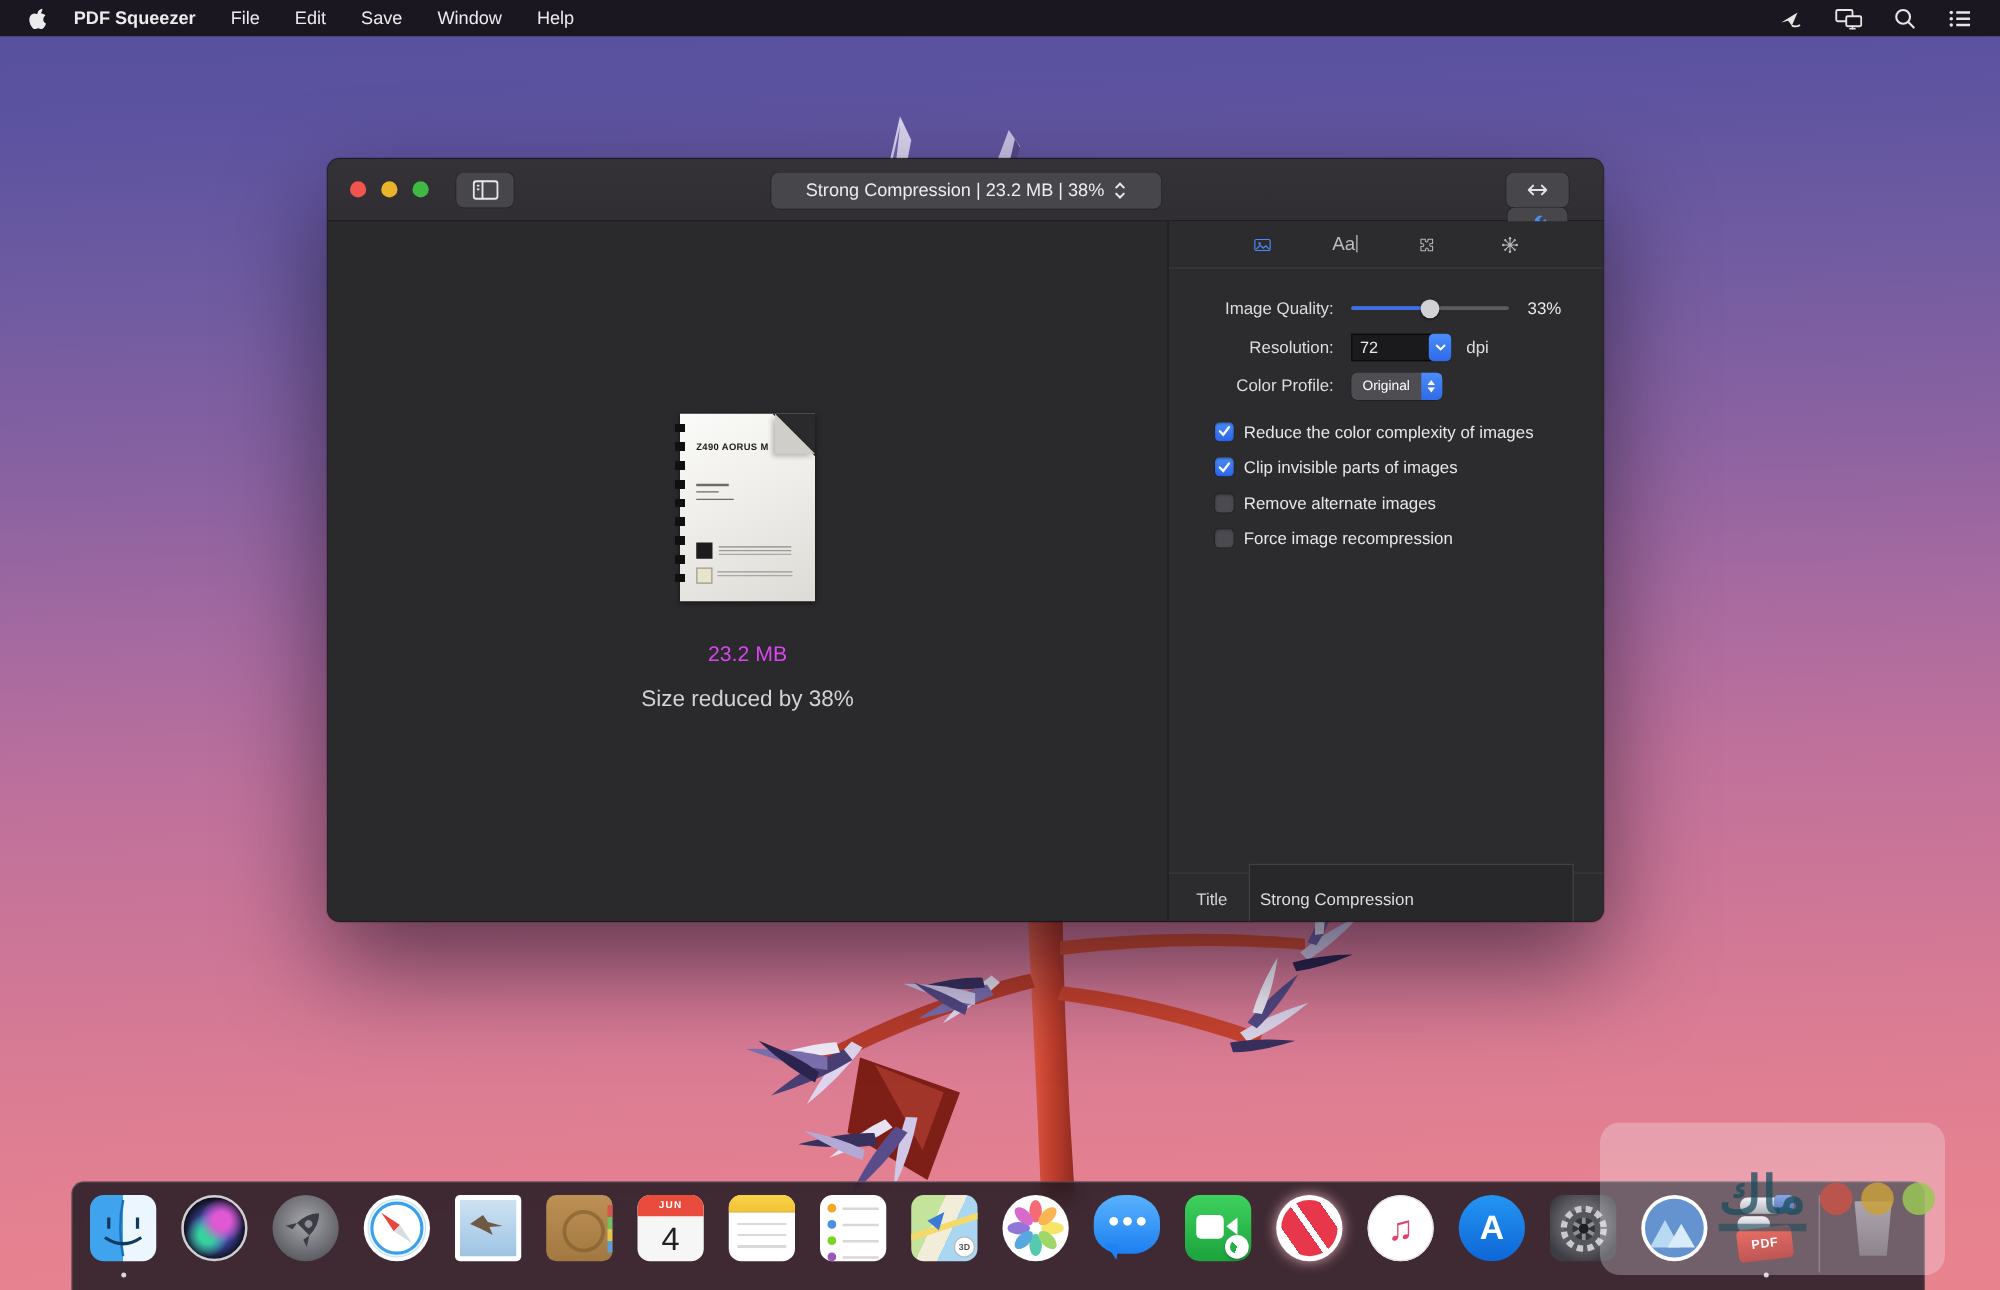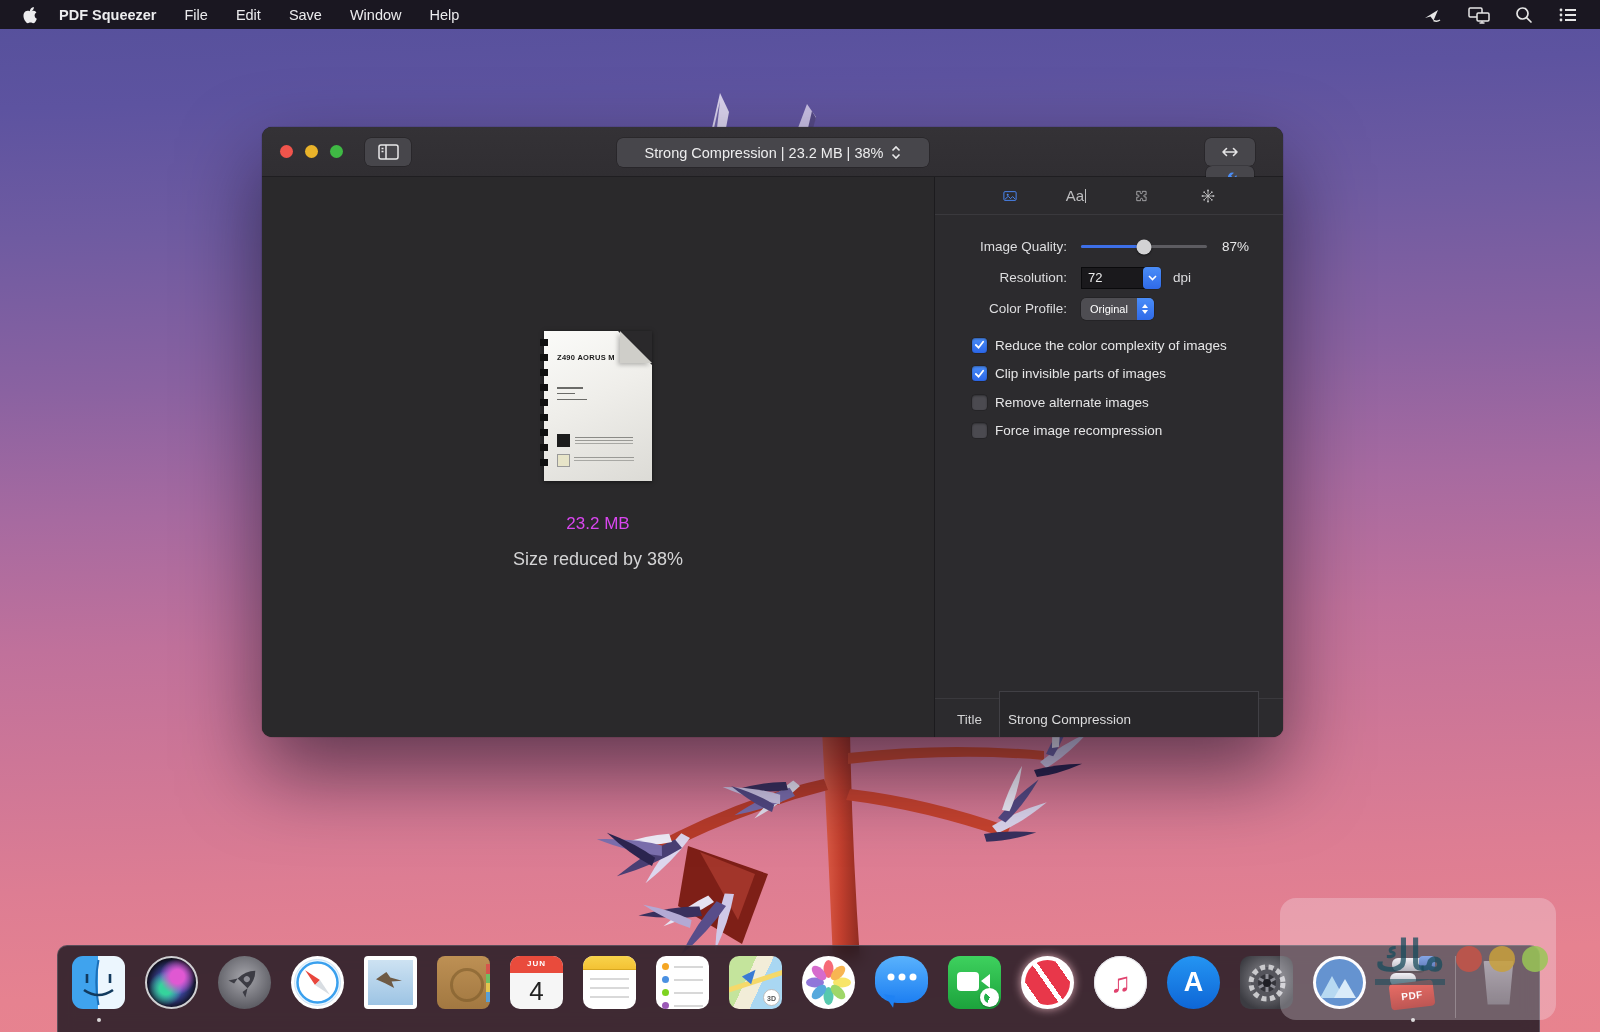--- a/index.html
+++ b/index.html
@@ -387,21 +387,21 @@
         </div>
 
         <div class="controls">
           <div class="crow">
             <span class="clabel">Image Quality:</span>
             <span class="cgap"></span>
             <div class="slider">
               <div class="fill" style="width: 50%;"></div>
               <div class="knob" style="left: 50%;"></div>
             </div>
-            <span class="sval">87%</span>
+            <span class="sval">33%</span>
           </div>
           <div class="crow">
             <span class="clabel">Resolution:</span>
             <span class="cgap"></span>
             <div class="combo">
               <input value="72" style="">
               <span class="dd">
                 <svg width="9" height="6" viewBox="0 0 9 6">
                   <path d="M1 1 L4.5 4.5 L8 1" fill="none" stroke="#fff" stroke-width="1.6"></path>
                 </svg>

